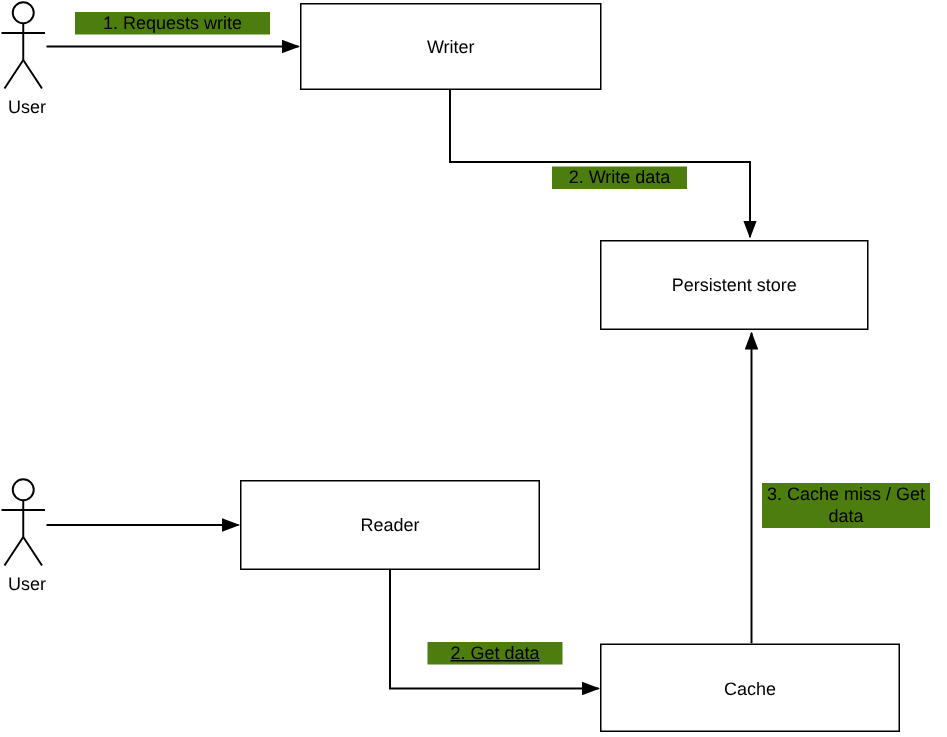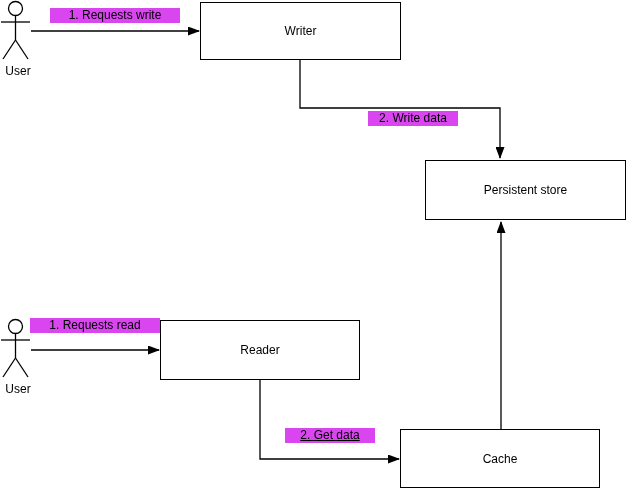--- a/index.html
+++ b/index.html
@@ -28,28 +28,28 @@
     position: absolute;
     box-sizing: border-box;
     border: 1.3px solid #000000;
     background: #ffffff;
     display: flex;
     align-items: center;
     justify-content: center;
     text-align: center;
   }
   .node-writer     { left: 200px; top: 2px;   width: 201px; height: 58px; }
-  .node-persistent { left: 400px; top: 160px; width: 201px; height: 60px; margin-left: 25px; }
+  .node-persistent { left: 400px; top: 160px; width: 179px; height: 60px; }
   .node-reader     { left: 160px; top: 320px; width: 200px; height: 60px; }
   .node-cache      { left: 400px; top: 429px; width: 200px; height: 59px; }
   .edge-label {
     position: absolute;
     text-align: center;
     line-height: 15px;
-    background: #d946ef;
+    background: #4d7c0f;
   }
   .lbl-requests-write { left: 50px;  top: 8px;   width: 130px; }
   .lbl-write-data     { left: 368px; top: 79px;  width: 90px; margin-top: 32px;  }
   .lbl-requests-read  { left: 30px;  top: 318px; width: 130px; }
   .lbl-get-data       { left: 285px; top: 428px; width: 90px; text-decoration: underline;  }
   .lbl-cache-miss     { left: 508px; top: 322px; width: 112px; }
   .actor-label {
     position: absolute;
     width: 40px;
     text-align: center;
@@ -110,16 +110,16 @@
 
   <div class="node node-reader">
     <span>Reader</span>
   </div>
 
   <div class="actor-label lbl-user-top">User</div>
   <div class="actor-label lbl-user-bottom">User</div>
 
   <div class="edge-label lbl-requests-write">1. Requests write</div>
   <div class="edge-label lbl-write-data">2. Write data</div>
-  <div class="edge-label lbl-requests-read">1. Requests read</div>
   <div class="edge-label lbl-get-data">2. Get data</div>
+  <div class="edge-label lbl-cache-miss">3. Cache miss / Get data</div>
 
 </div>
 
 </body></html>

